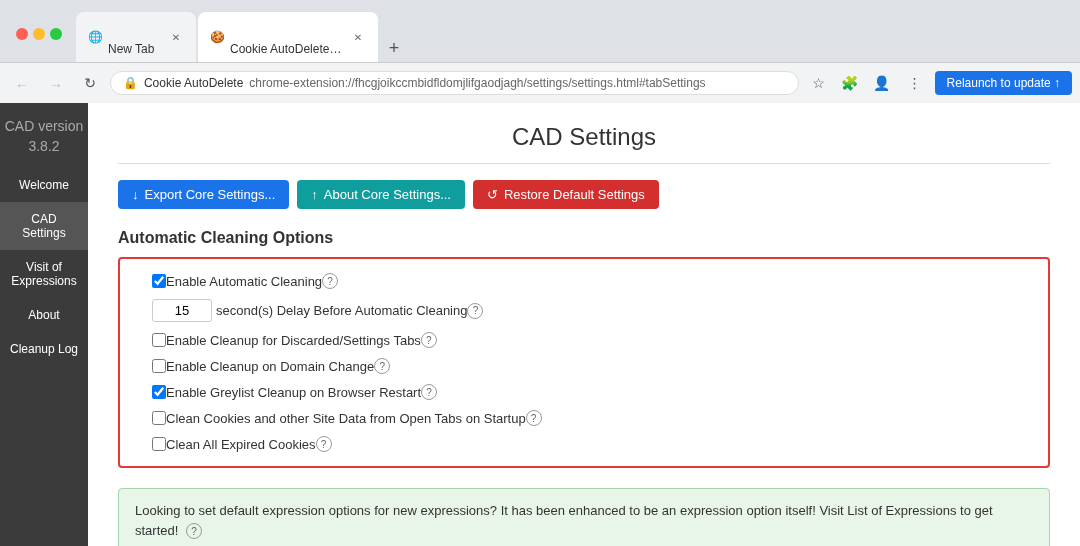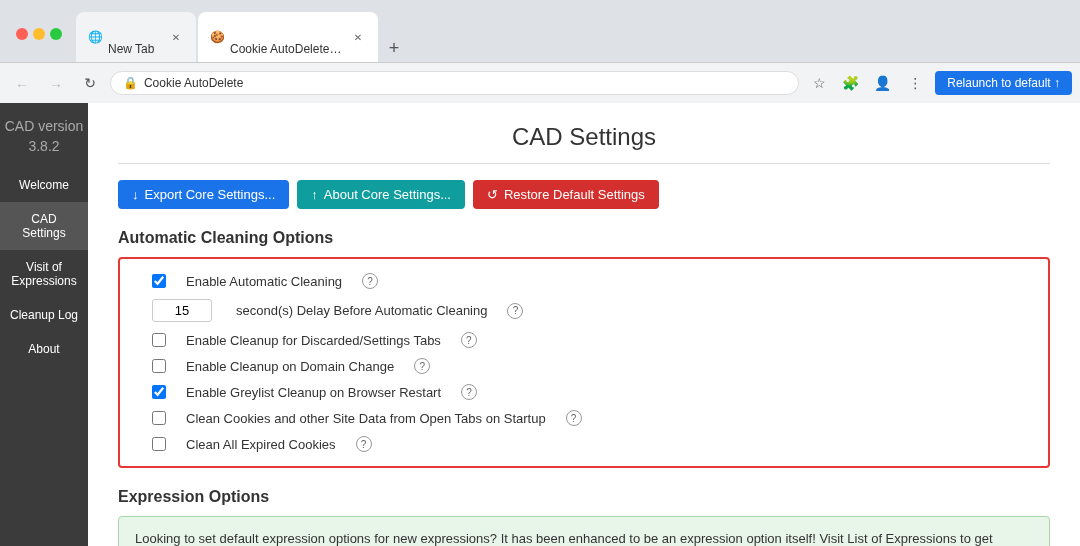--- a/index.html
+++ b/index.html
@@ -48,21 +48,21 @@
     .btn-blue { background: #1a73e8; }
     .btn-teal { background: #0f9d9d; }
     .btn-red { background: #d32f2f; }
 
     
     .section-title { font-size: 16px; font-weight: 600; color: #333; margin-bottom: 10px; }
 
     
     .red-border-box { border: 2px solid #e53935; border-radius: 4px; padding: 14px 16px; margin-bottom: 20px; }
 
-    .option-row { display: flex; align-items: center; gap: 20px; margin-bottom: 10px; font-size: 13px; color: #333; padding-left: 16px; }
+    .option-row { display: flex; align-items: center; gap: 0; margin-bottom: 10px; font-size: 13px; color: #333; padding-left: 16px; }
     .option-row:last-child { margin-bottom: 0; }
     .option-row input[type="checkbox"] { width: 14px; height: 14px; cursor: pointer; }
     .option-row .help-icon { color: #999; font-size: 13px; }
 
     .delay-input { border: 1px solid #ccc; border-radius: 3px; padding: 3px 8px; width: 60px; font-size: 13px; text-align: center; margin-right: 4px; }
 
     
     .info-box { background: #e8f5e9; border: 1px solid #a5d6a7; border-radius: 4px; padding: 12px 16px; font-size: 13px; color: #333; line-height: 1.5; margin-bottom: 16px; }
     .info-box .help-icon { color: #999; }
 
@@ -94,52 +94,53 @@
     </div>
   </div>
 
   <div class="browser-toolbar">
     <button class="nav-btn disabled">←</button>
     <button class="nav-btn disabled">→</button>
     <button class="nav-btn">↻</button>
     <div class="address-bar">
       <span class="lock-icon">🔒</span>
       <span style="font-weight:500;color:#333;font-size:12px;">Cookie AutoDelete</span>
+      <span style="color:#666;font-size:12px;overflow:hidden;text-overflow:ellipsis;white-space:nowrap;flex:1;">chrome-extension://fhcgjoikccmbidfldomjlifgaodjagh/settings/settings.html#tabSettings</span>
     </div>
     <div class="toolbar-actions">
       <div class="toolbar-icon">☆</div>
       <div class="toolbar-icon">🧩</div>
       <div class="toolbar-icon">👤</div>
       <div class="toolbar-icon">⋮</div>
     </div>
-    <button class="relaunch-btn">Relaunch to default ↑</button>
+    <button class="relaunch-btn">Relaunch to update ↑</button>
   </div>
 </div>
 
 <div class="app-container">
 
   <div class="sidebar">
     <div class="sidebar-version">
       <span>CAD version</span><br>
       <span>3.8.2</span>
     </div>
     <div class="sidebar-item">
       <span>Welcome</span>
     </div>
     <div class="sidebar-item active">
       <span>CAD Settings</span>
     </div>
     <div class="sidebar-item">
       <span>Visit of Expressions</span>
     </div>
     <div class="sidebar-item">
+      <span>About</span>
+    </div>
+    <div class="sidebar-item">
       <span>Cleanup Log</span>
-    </div>
-    <div class="sidebar-item">
-      <span>About</span>
     </div>
   </div>
 
   <div class="main-content">
     <h1 class="page-title">CAD Settings</h1>
 
     <div class="toolbar-buttons">
       <button class="btn btn-blue">
         <span>↓</span>
         <span>Export Core Settings...</span>
@@ -194,20 +195,19 @@
         <span class="help-icon" style="display:inline-flex;align-items:center;justify-content:center;width:16px;height:16px;border-radius:50%;border:1px solid #999;font-size:10px;color:#666;cursor:pointer;">?</span>
       </div>
 
       <div class="option-row">
         <input type="checkbox" id="expired" style="">
         <label for="expired">Clean All Expired Cookies</label>
         <span class="help-icon" style="display:inline-flex;align-items:center;justify-content:center;width:16px;height:16px;border-radius:50%;border:1px solid #999;font-size:10px;color:#666;cursor:pointer;">?</span>
       </div>
     </div>
 
-    <div class="section-title">Expression Options</div>
     <div class="info-box">
       <span>Looking to set default expression options for new expressions? It has been enhanced to be an expression option itself! Visit List of Expressions to get started!</span>
       <span class="help-icon" style="display:inline-flex;align-items:center;justify-content:center;width:16px;height:16px;border-radius:50%;border:1px solid #999;font-size:10px;color:#666;cursor:pointer;margin-left:4px;">?</span>
     </div>
 
   </div>
 </div>
 
 </body></html>

